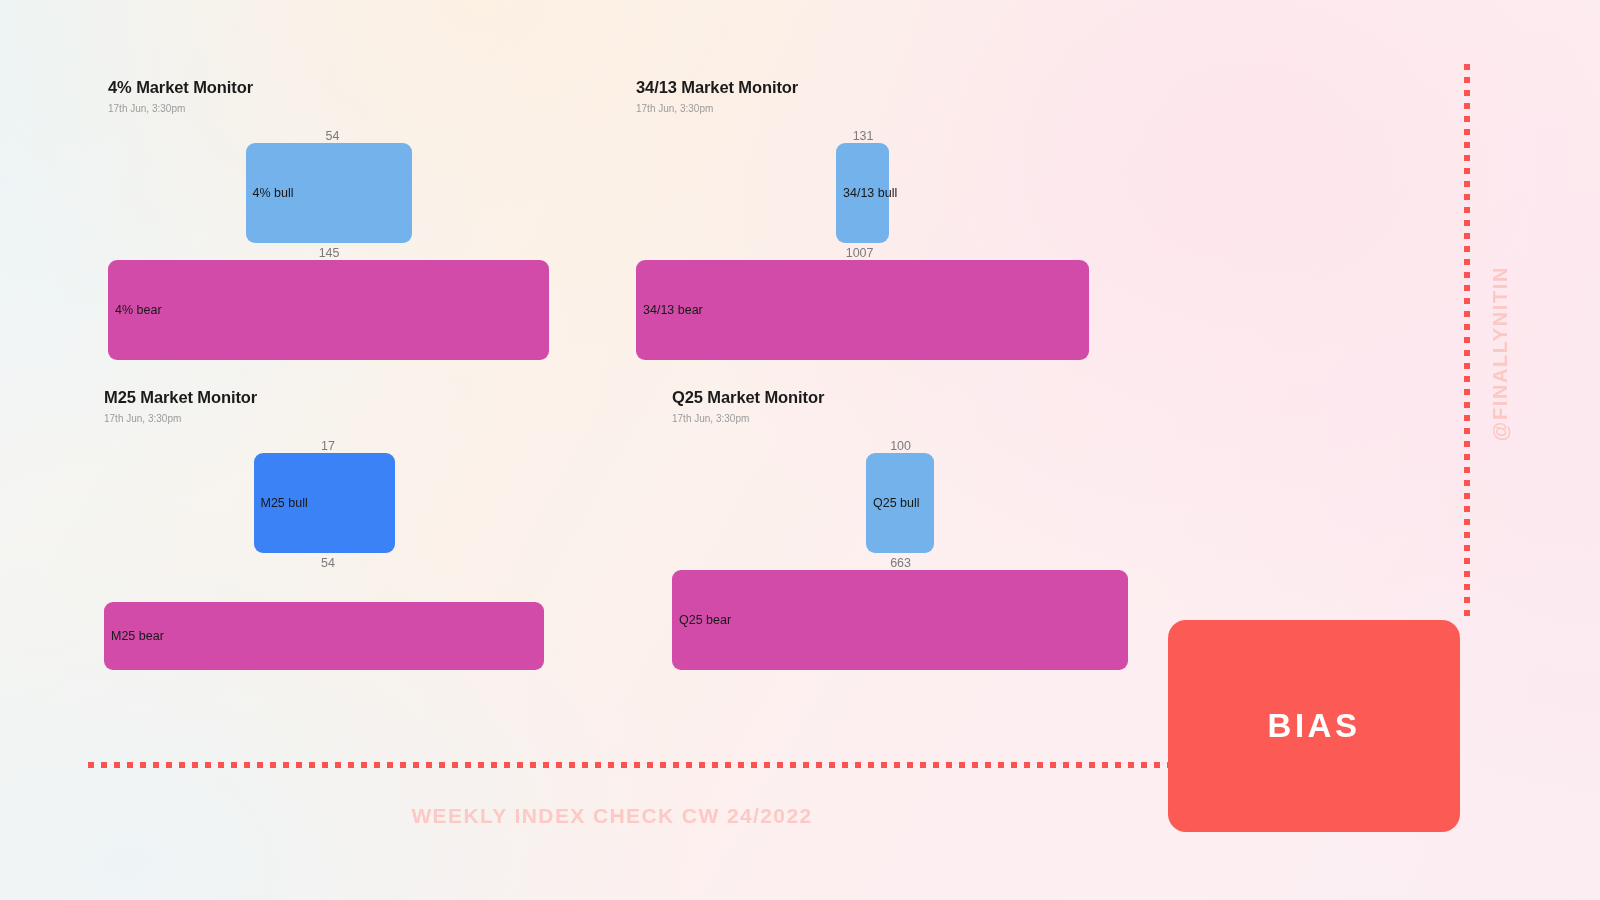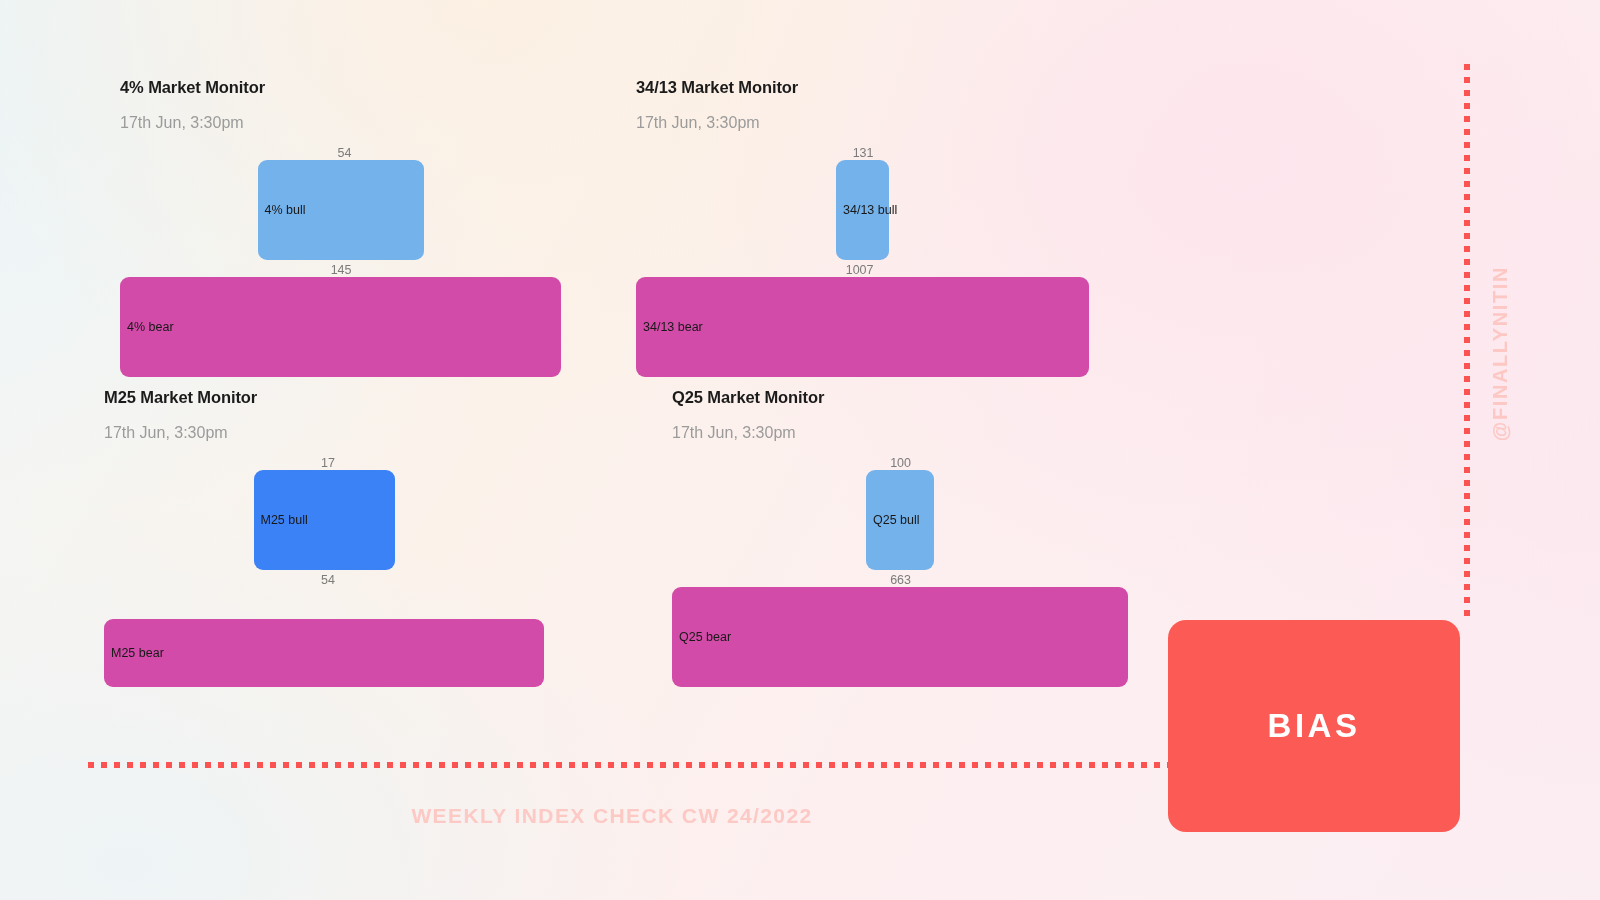--- a/index.html
+++ b/index.html
@@ -24,37 +24,37 @@
   }
 
   
   .panels {
     position: absolute;
     left: 0; top: 0;
     width: 1180px;
   }
 
   .panel { position: absolute; }
-  .panel-1 { left: 120px; top: 78px; }
+  .panel-1 { left: 108px; top: 78px; }
   .panel-2 { left: 636px; top: 78px; }
   .panel-3 { left: 104px; top: 388px; }
   .panel-4 { left: 672px; top: 388px; }
 
   .panel-title {
     font-size: 16.5px;
     font-weight: bold;
     color: #1b1b1b;
     letter-spacing: -0.1px;
     line-height: 1.15;
     white-space: nowrap;
   }
   .panel-sub {
-    font-size: 16px;
+    font-size: 10px;
     color: #9b9b9b;
-    margin-top: 16px;
+    margin-top: 6px;
     line-height: 1.2;
     white-space: nowrap;
   }
 
   .bars { margin-top: 14px; }
 
   .bar-row {
     display: flex;
     align-items: center;
     height: 114px;

